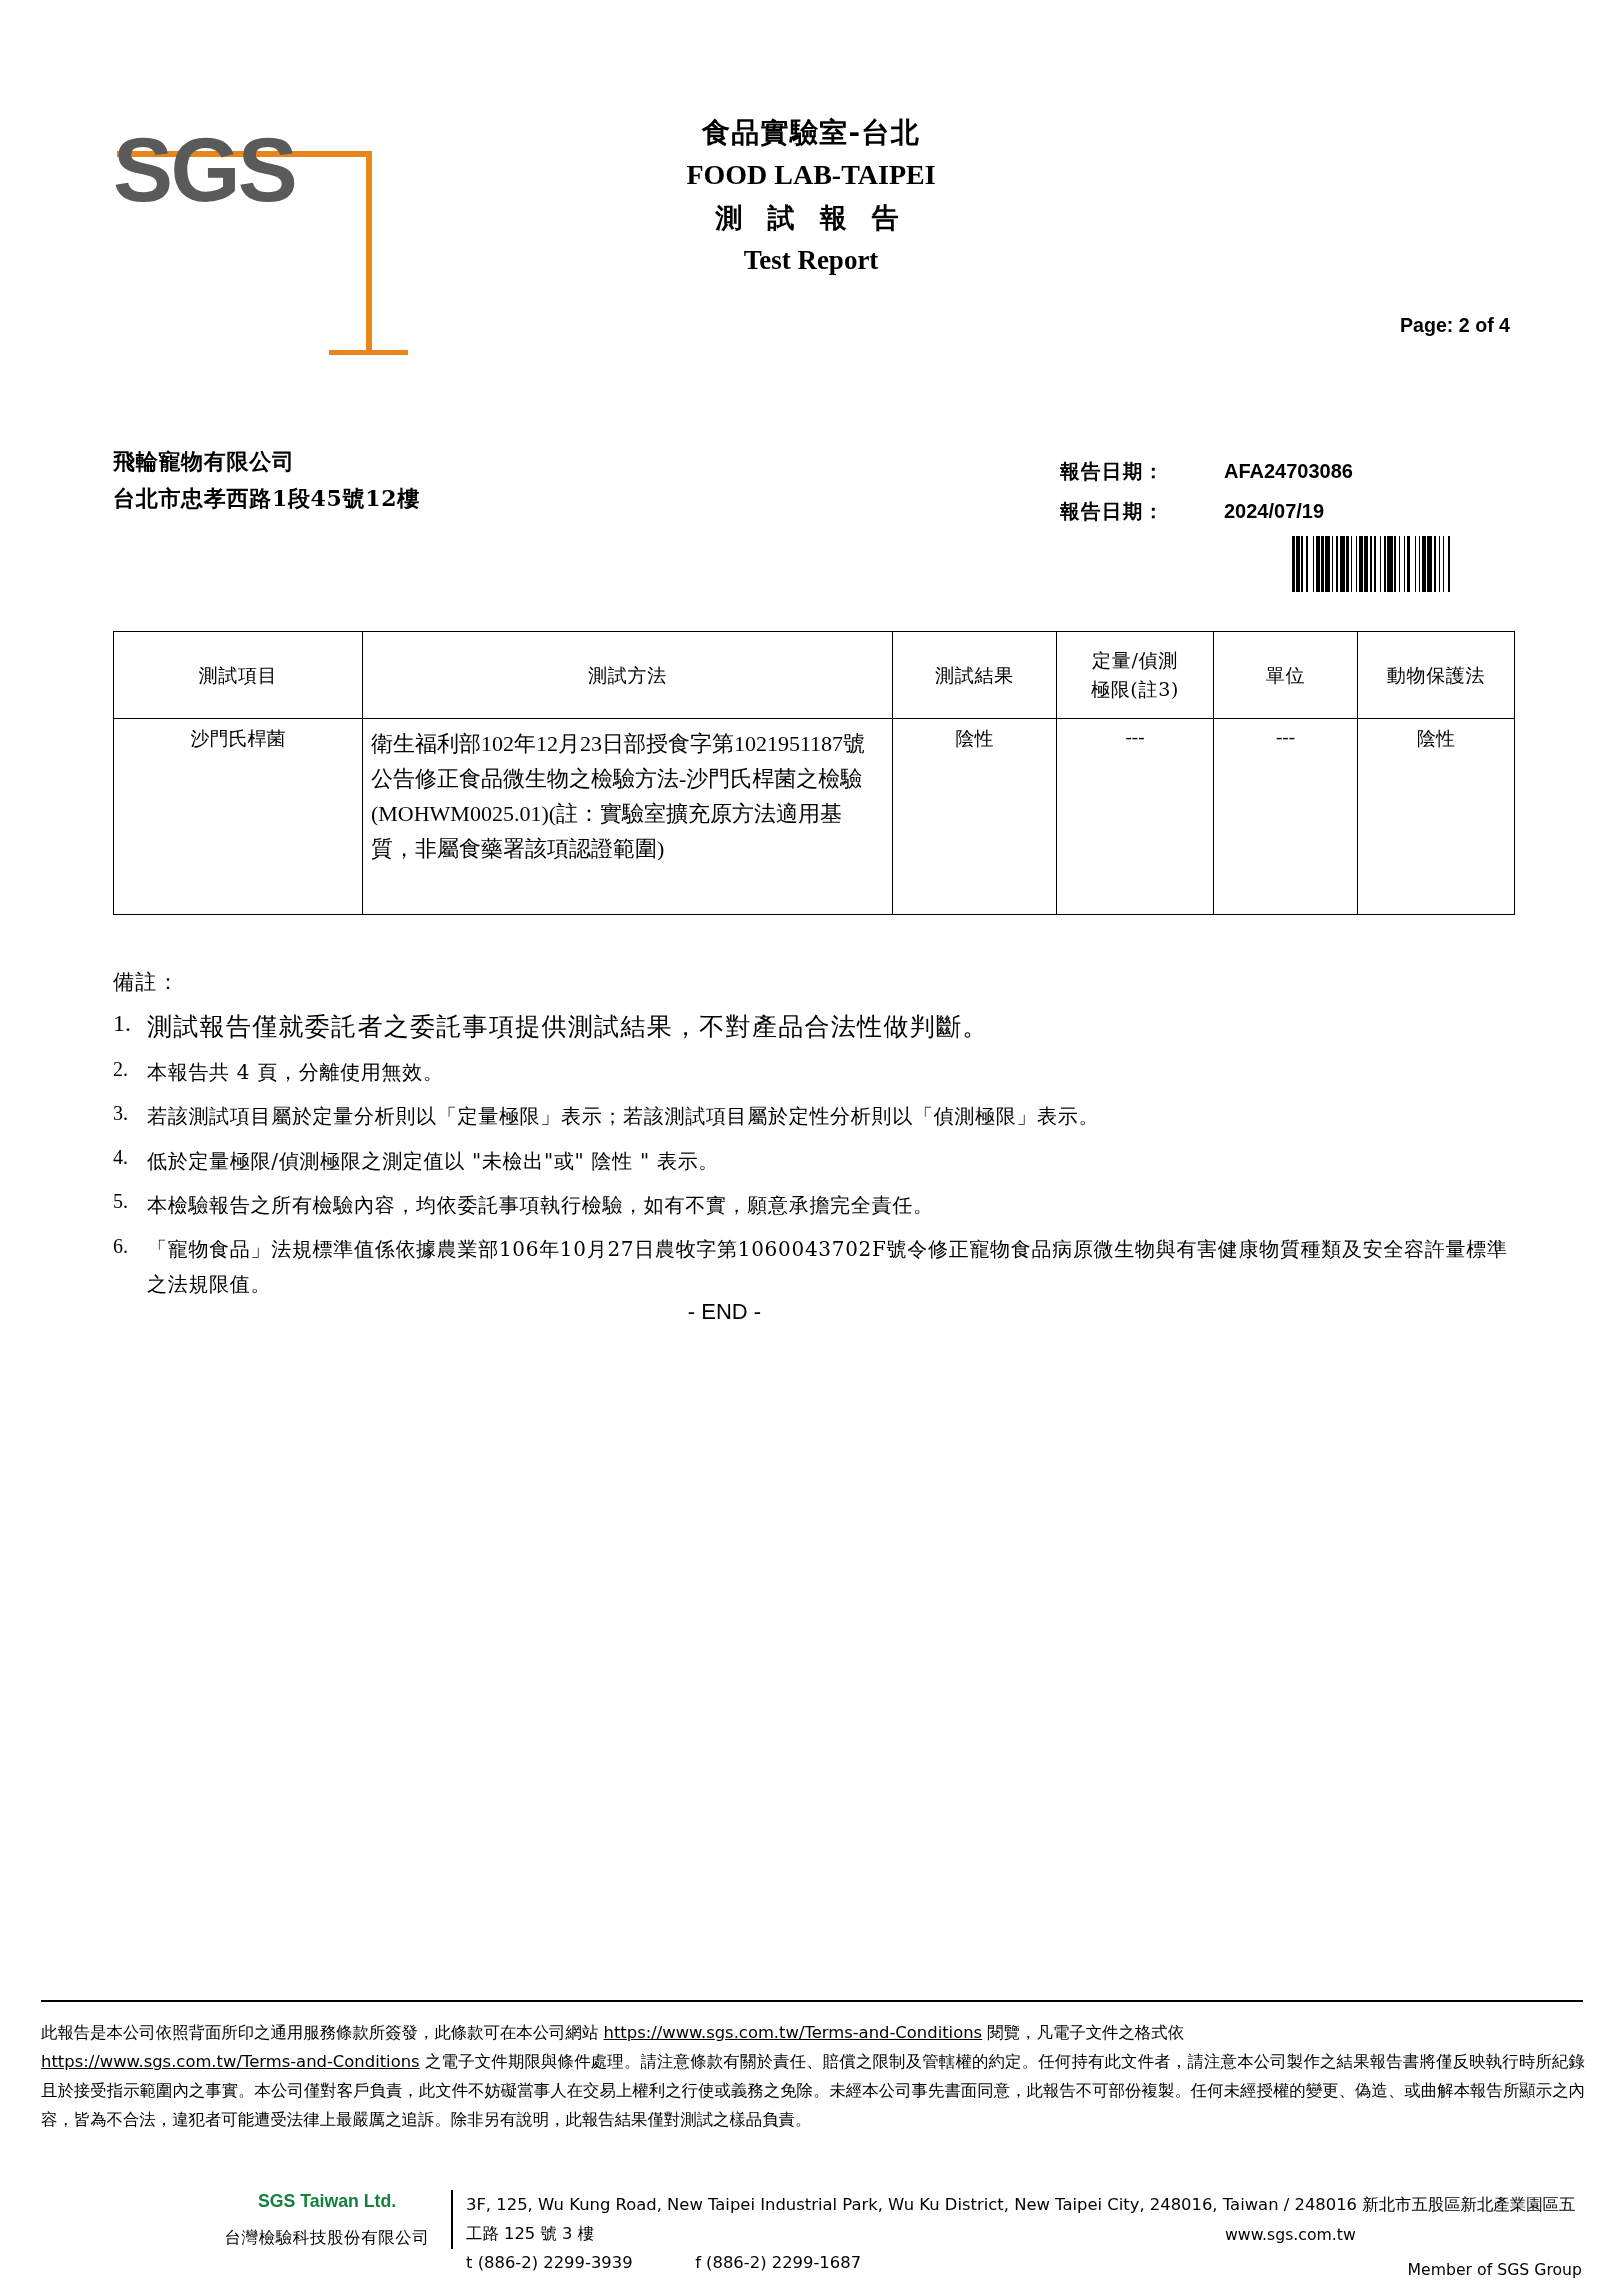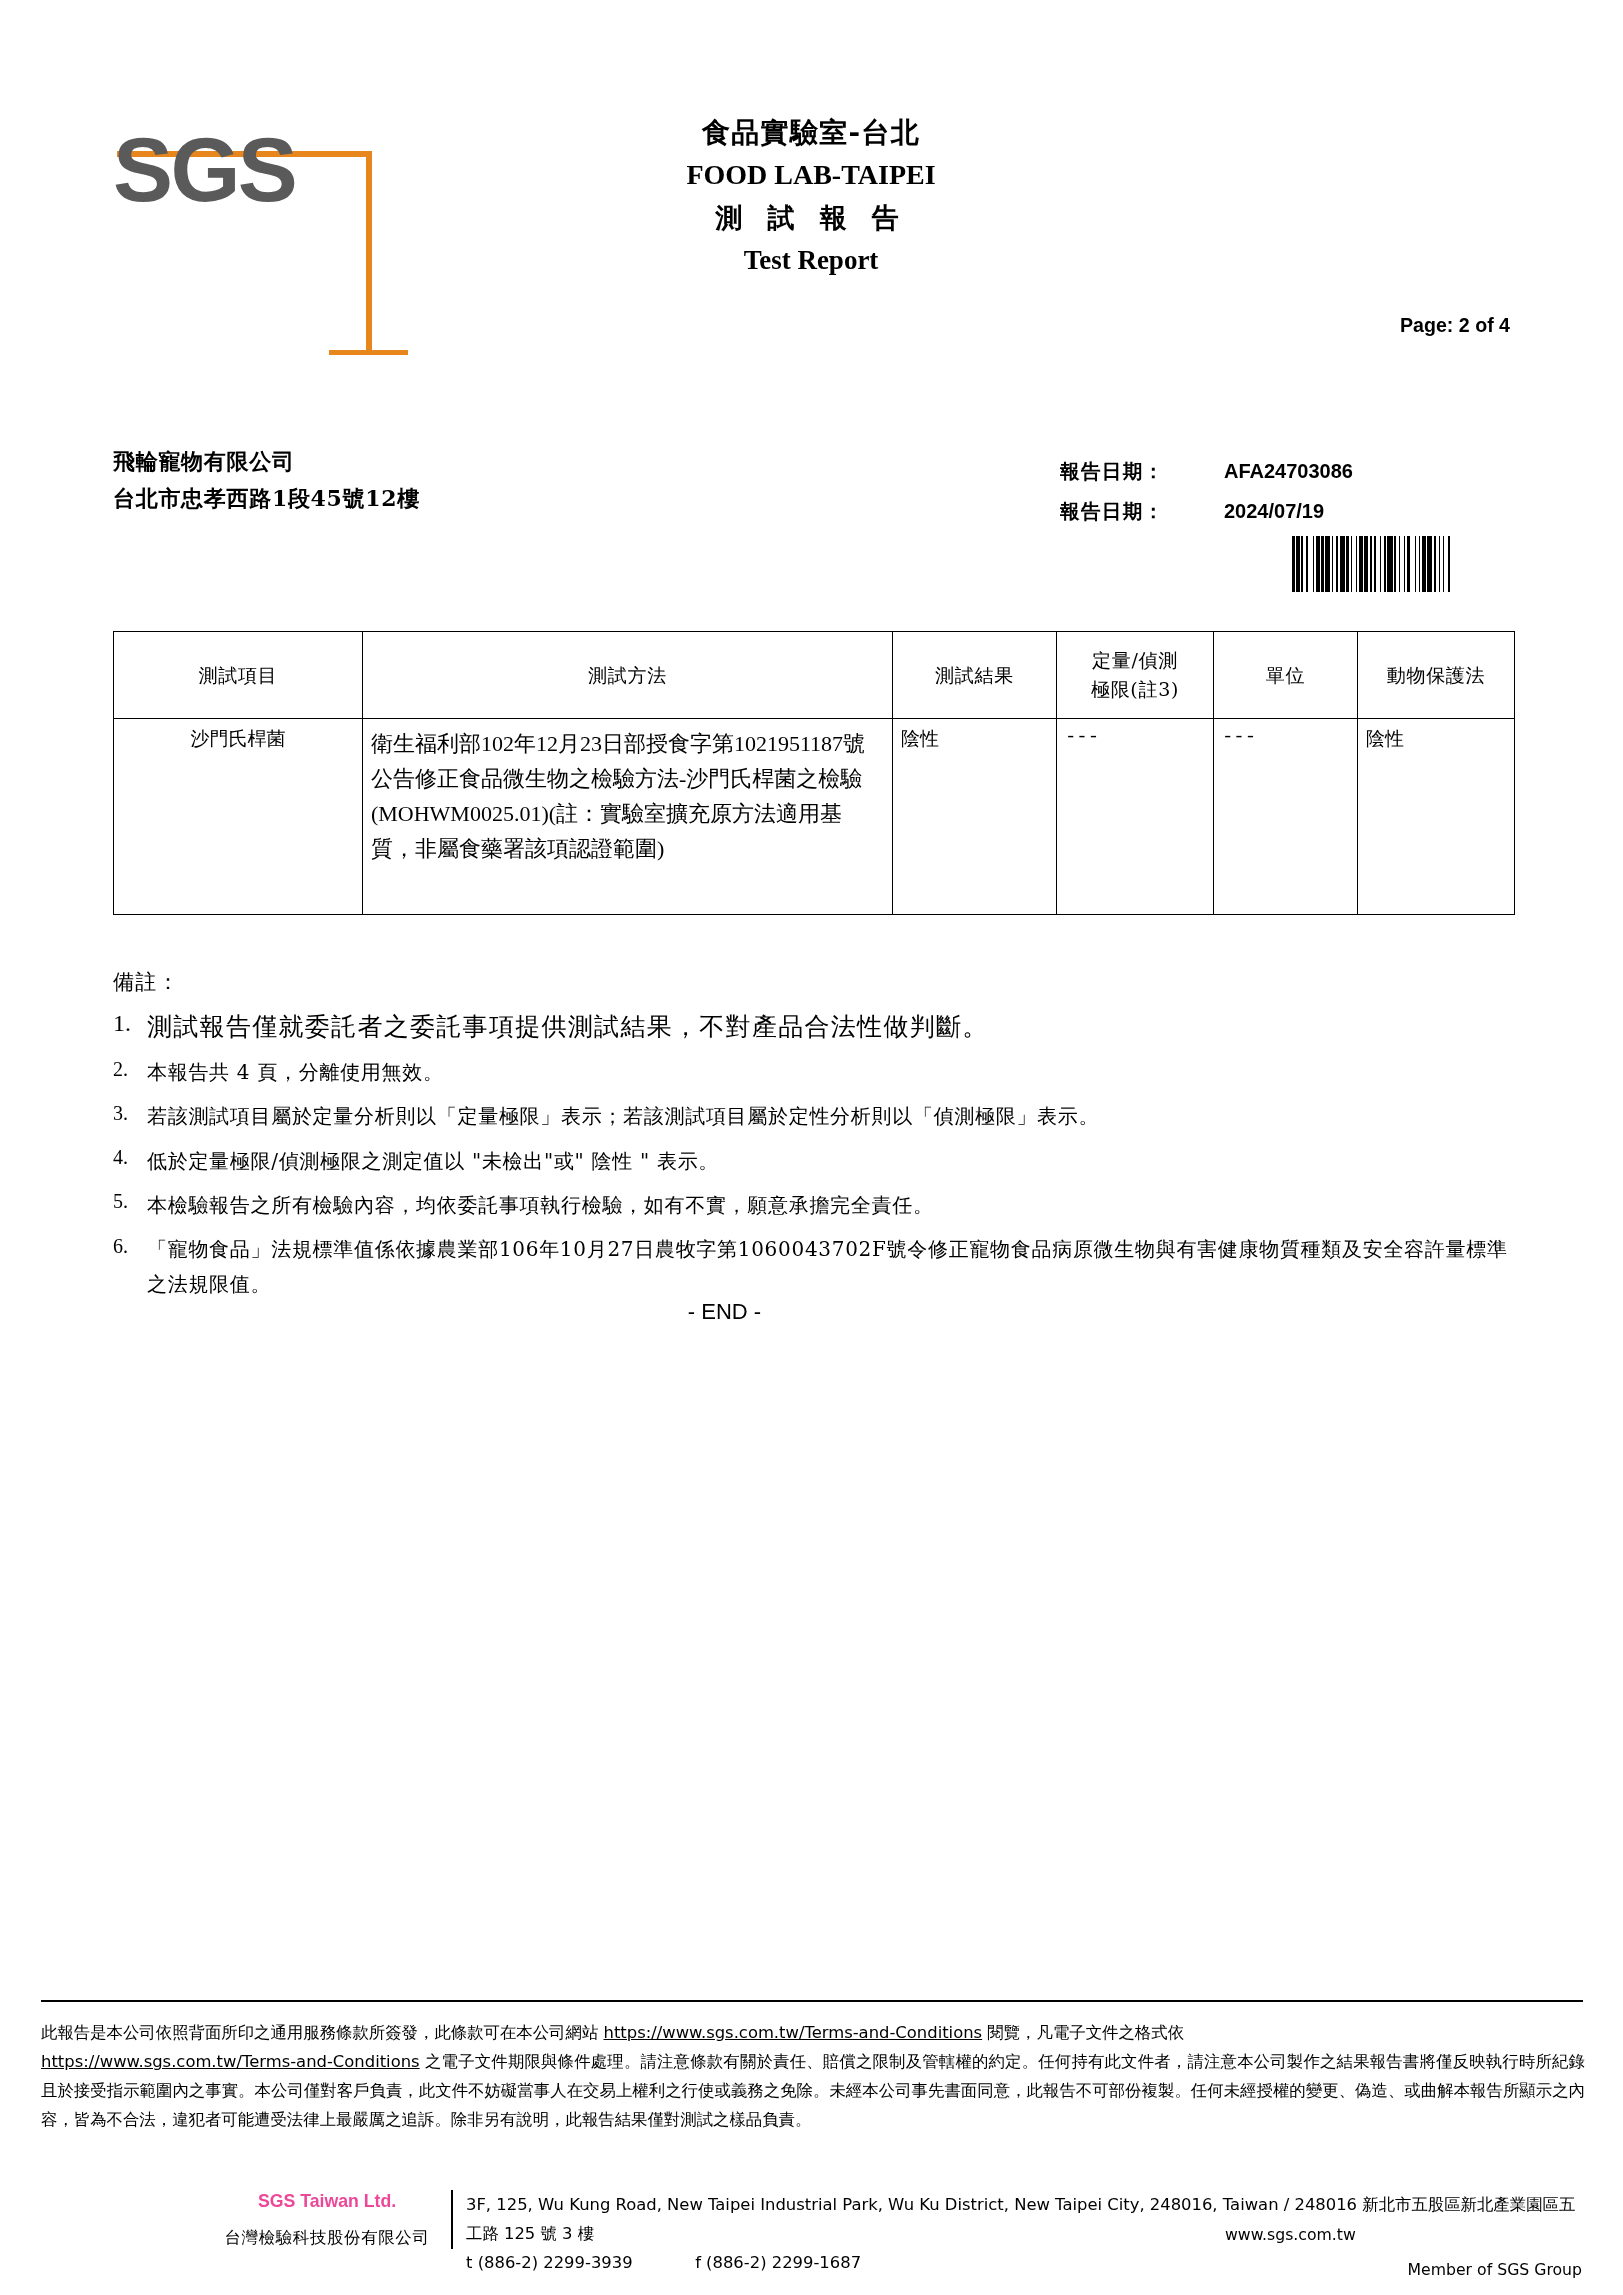--- a/index.html
+++ b/index.html
@@ -193,22 +193,22 @@
     padding-top: 11.8px;
   }
   td.c-method {
     font-family: Liberation Serif, serif;
     font-size: 22px;
     line-height: 35px;
     padding-top: 10.5px;
     padding-left: 11.8px;
   }
   td.c-center {
-    text-align: left;
-    font-family: Liberation Mono, monospace;
+    text-align: center;
+    font-family: Liberation Serif, serif;
     font-size: 19px;
     padding-top: 11.8px;
   }
   .row-body { height: 196px; }
 
   
   .notes-title {
     position: absolute;
     left: 113px;
     top: 968px;
@@ -285,21 +285,21 @@
     position: absolute;
     left: 216px;
     top: 2191px;
     width: 222px;
     text-align: center;
   }
   .footer-company .c1 {
     font-family: "Liberation Sans", sans-serif;
     font-weight: bold;
     font-size: 17.7px;
-    color: #ec4899;
+    color: #15803d;
     letter-spacing: 0px;
   }
   .footer-company .c2 {
     font-family: Liberation Sans, sans-serif;
     font-size: 16.4px;
     letter-spacing: 0.7px;
     margin-top: 15px;
   }
   .footer-divider {
     position: absolute;

